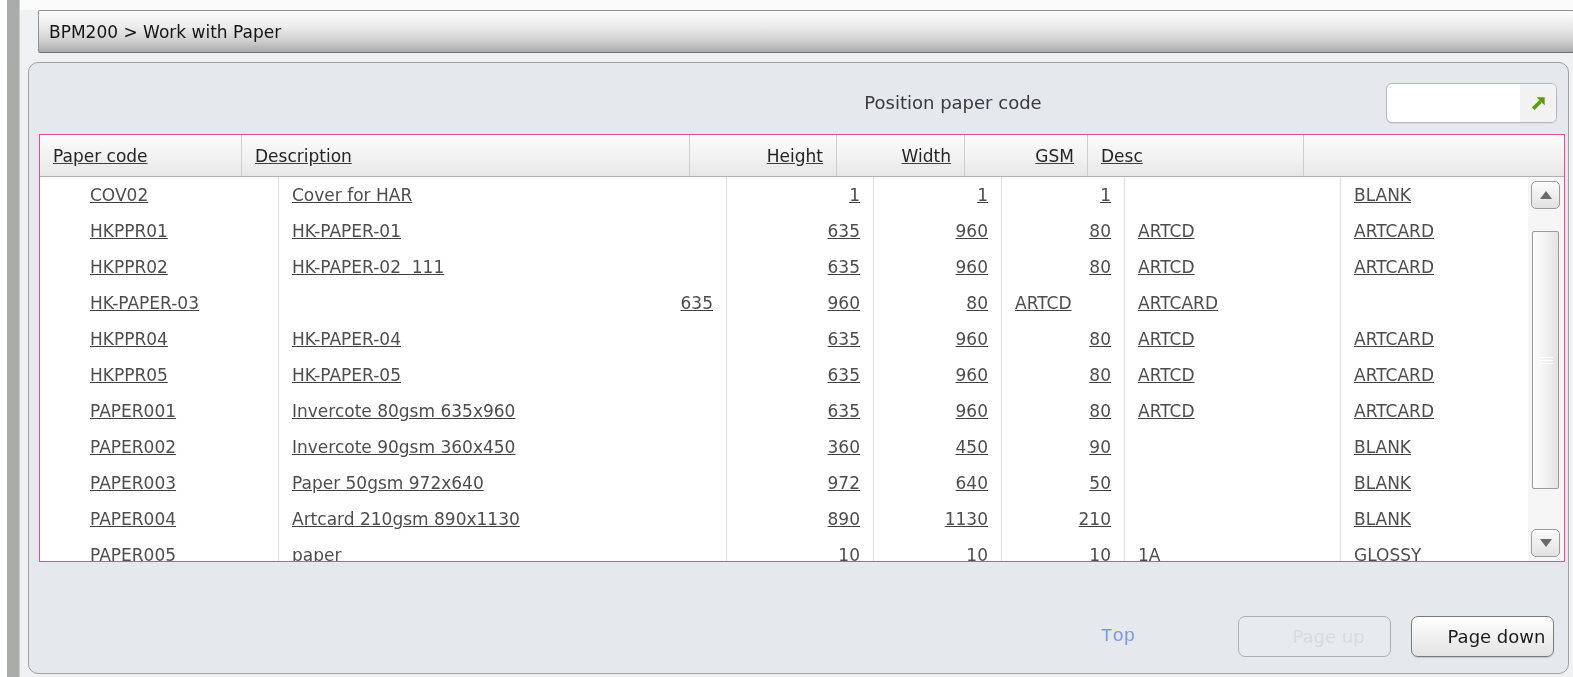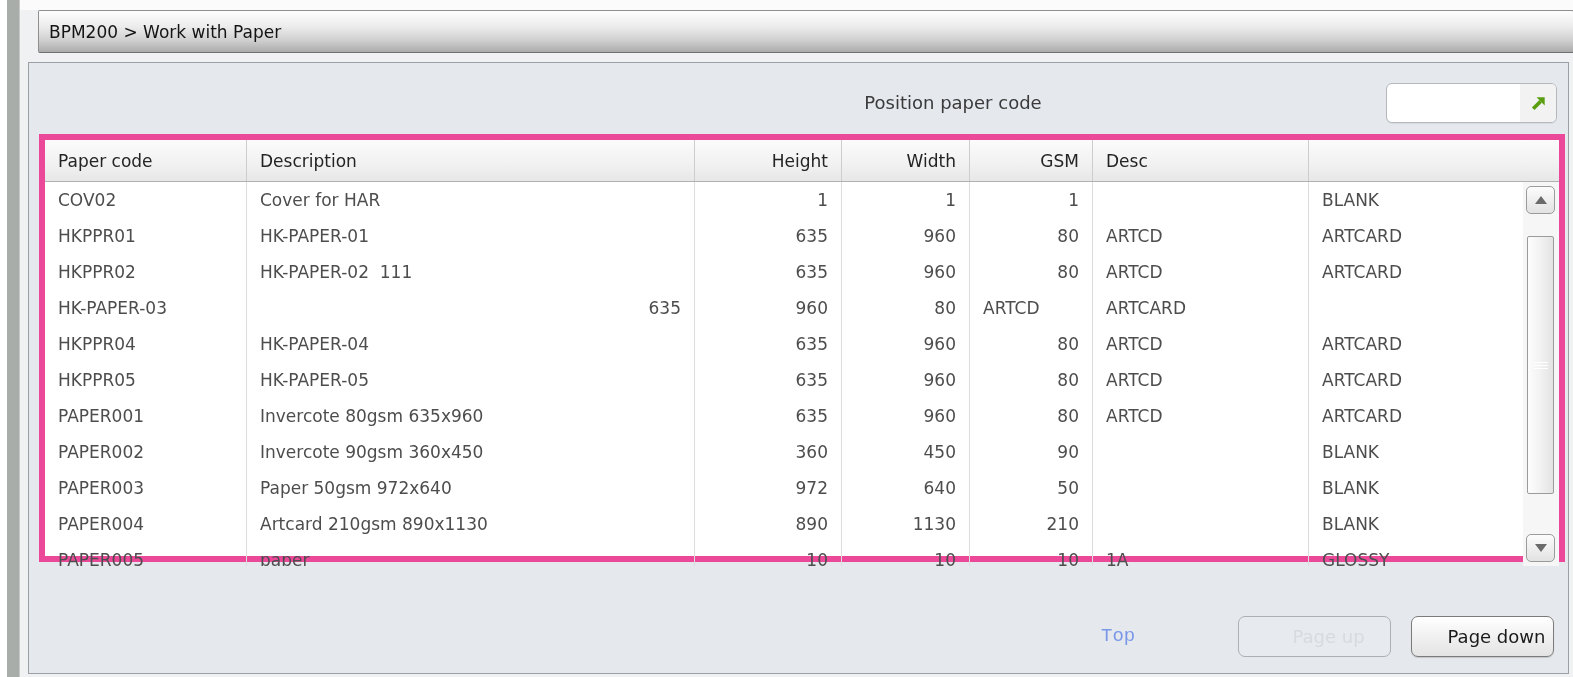--- a/index.html
+++ b/index.html
@@ -20,21 +20,21 @@
     background:linear-gradient(#fdfdfd 0%, #ececec 38%, #cfcfcf 72%, #ababab 100%);
     border:1px solid #8f8f8f; border-bottom-color:#6f6f6f; border-radius:2px;
     display:flex; align-items:center; padding-left:10px;
     font-size:17px; color:#141414;
   }
 
   
   .panel {
     position:absolute; left:28px; top:62px; width:1541px; height:612px;
     background:#e5e9ee;
-    border:1px solid #9aa0a6; border-radius:0;
+    border:1px solid #9aa0a6; border-radius:10px;
   }
 
   
   .pos-label {
     position:absolute; top:20px; left:924px; transform:translateX(-50%);
     height:40px; line-height:40px; font-size:18px; color:#3a3a3a; white-space:nowrap;
   }
   .pos-wrap {
     position:absolute; top:20px; left:1357px; width:171px; height:40px;
     background:#ffffff; border:1px solid #b4b8bc; border-radius:6px;
@@ -46,36 +46,36 @@
     font-family:inherit; font-size:17px; color:#333; background:transparent; min-width:0;
   }
   .go-icon {
     width:36px; background:#f2f2f2; display:flex; align-items:center; justify-content:center;
     cursor:pointer;
   }
 
   
   .grid {
     position:absolute; left:10px; top:71px; width:1526px; height:428px;
-    background:#ffffff; border:6px solid #ec4899;
+    background:#ffffff; border:1px solid #ec4899;text-decoration:underline;
   }
   .grid-header {
     display:grid; grid-template-columns:202px 448px 147px 128px 123px 216px 224px 1fr;
     height:42px;
     background:linear-gradient(#fbfbfb 0%, #f2f2f2 55%, #e7e7e7 100%);
     border-bottom:1px solid #b0b0b0;
     font-size:17px; color:#242424;
   }
   .hcell {
     display:flex; align-items:center; padding:0 13px;
     border-right:1px solid #cdcdcd; white-space:pre; overflow:hidden;
   }
   .hcell.spacer { border-right:none; padding:0; }
   .grid-bodywrap { position:relative; height:384px; overflow:hidden; }
-  .grid-body { width:1488px; }
+  .grid-body { width:1488px;padding-left:37px; }
   .trow {
     display:grid; grid-template-columns:202px 448px 147px 128px 123px 216px 224px;
     height:36px; font-size:17px; color:#4d4d4d;
   }
   .cell {
     display:flex; align-items:center; padding:0 13px;
     border-right:1px solid #dcdcdc; white-space:pre; overflow:hidden;
   }
   .align-right { justify-content:flex-end; }
 

